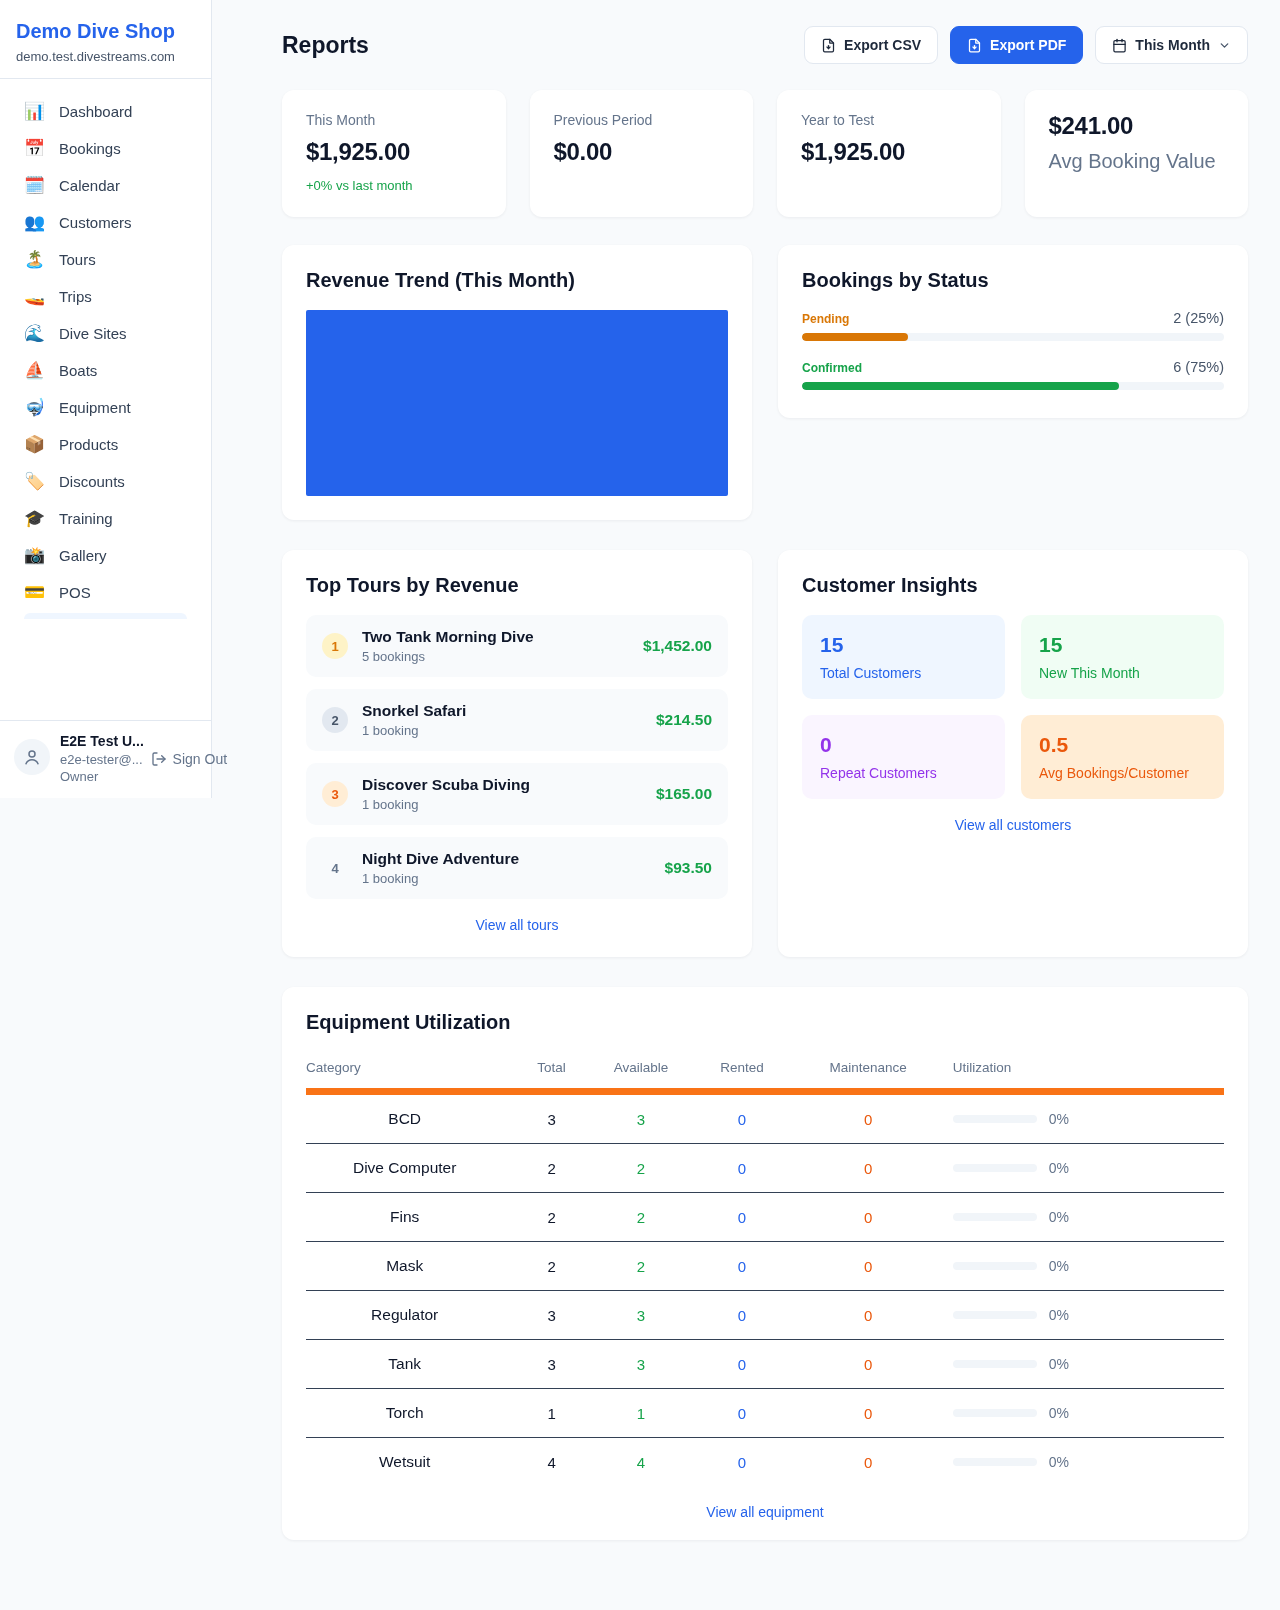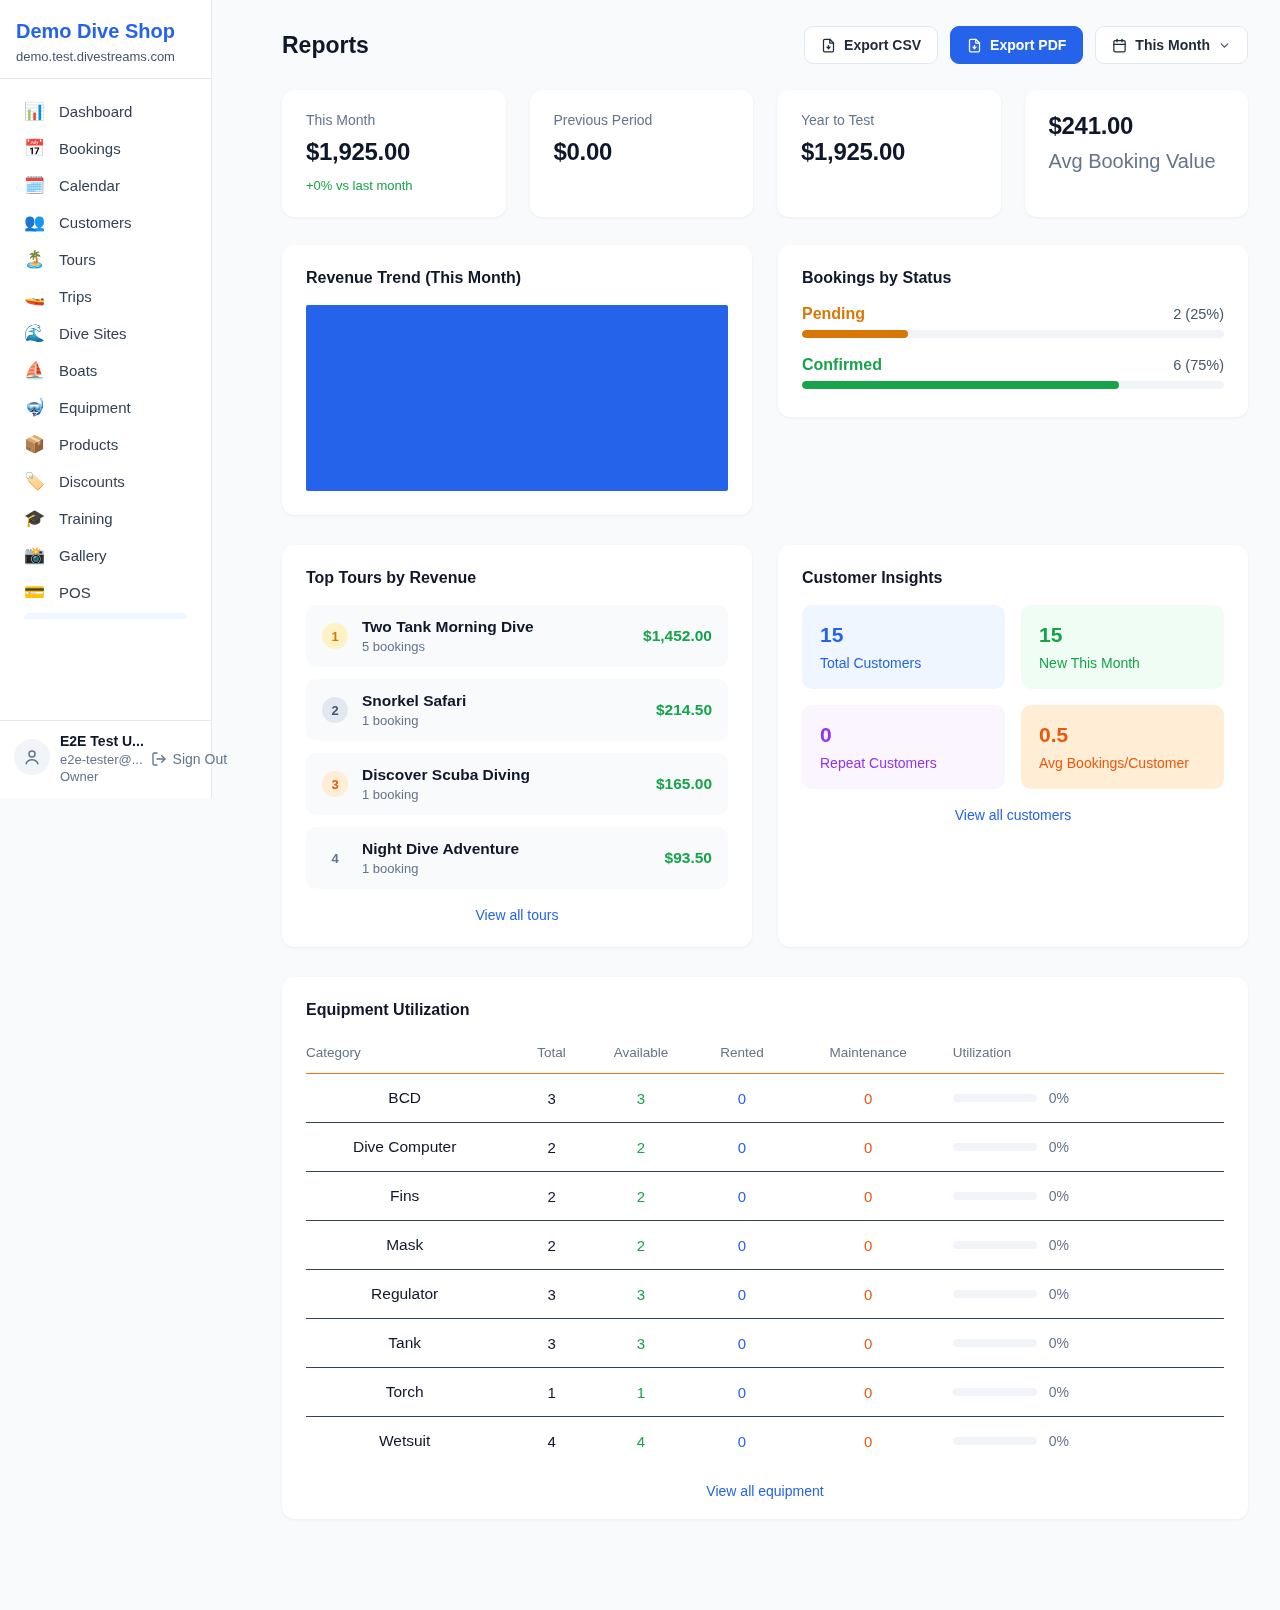--- a/index.html
+++ b/index.html
@@ -46,27 +46,27 @@
   .card { background:#fff; border-radius:12px; box-shadow:0 1px 3px rgba(15,23,42,.06); }
   .stats { display:grid; grid-template-columns:repeat(4,1fr); gap:24px; margin-bottom:28px; }
   .stat-card { padding:22px 24px; min-height:127px; }
   .stat-label { font-size:14px; color:#64748b; margin-bottom:10px; }
   .stat-value { font-size:24px; font-weight:800; color:#0f172a; letter-spacing:-.3px; }
   .stat-delta { font-size:13px; color:#16a34a; margin-top:12px; }
   .stat-label-after { font-size:20px; color:#64748b; margin-top:10px; }
   .grid2 { display:grid; grid-template-columns:1fr 1fr; gap:26px; margin-bottom:30px; }
   .grid2.top-align { align-items:start; }
   .panel { padding:24px; }
-  .panel-title { font-size:16px; font-weight:700; color:#0f172a; margin-bottom:18px; }
+  .panel-title { font-size:20px; font-weight:700; color:#0f172a; margin-bottom:18px; }
   .rev-bar { height:186px; border-radius:2px; }
   
   .status-row { margin-bottom:18px; }
   .status-row:last-child { margin-bottom:4px; }
   .status-line { display:flex; justify-content:space-between; align-items:baseline; margin-bottom:7px; }
-  .status-label { font-size:16px; font-weight:700; }
+  .status-label { font-size:12px; font-weight:700; }
   .status-label.pending { color:#d97706; }
   .status-label.confirmed { color:#16a34a; }
   .status-count { font-size:14.5px; color:#475569; }
   .track { height:8px; background:#f1f5f9; border-radius:5px; overflow:hidden; }
   .fill { height:100%; border-radius:5px; }
   .fill.pending { background:#d97706; }
   .fill.confirmed { background:#16a34a; }
   
   .tour-row { display:flex; align-items:center; gap:14px; background:#f8fafc; border-radius:10px; padding:13px 16px; margin-bottom:12px; }
   .rank { width:26px; height:26px; border-radius:50%; display:flex; align-items:center; justify-content:center; font-size:13px; font-weight:700; flex:none; }
@@ -87,21 +87,21 @@
   .tile.blue { background:#eff6ff; } .tile.blue .t-value,.tile.blue .t-label { color:#2563eb; }
   .tile.green { background:#f0fdf4; } .tile.green .t-value,.tile.green .t-label { color:#16a34a; }
   .tile.purple { background:#faf5ff; } .tile.purple .t-value,.tile.purple .t-label { color:#9333ea; }
   .tile.orange { background:#ffedd5; } .tile.orange .t-value { color:#ea580c; } .tile.orange .t-label { color:#ea580c; }
   
   .equip { padding:24px 24px 20px; }
   table { width:100%; border-collapse:collapse; }
   th { font-size:13.5px; font-weight:400; color:#64748b; text-align:center; padding:8px 0 13px; }
   th.cat, th.util { text-align:left; }
   th.util { padding-left:18px; }
-  thead tr { border-bottom:1px solid #f97316; }
+  thead tr { border-bottom:7px solid #f97316; }
   tbody tr { border-bottom:1px solid #334155; }
   tbody tr:last-child { border-bottom:none; }
   td { padding:15px 0; font-size:15px; text-align:center; }
   td.cat { text-align:center; font-weight:500; color:#0f172a; font-size:15.5px; }
   td.avail { color:#16a34a; }
   td.rent { color:#2563eb; }
   td.maint { color:#ea580c; }
   td.util { text-align:left; padding-left:18px; }
   .util-wrap { display:flex; align-items:center; gap:12px; }
   .util-track { width:84px; height:8px; background:#f1f5f9; border-radius:5px; }

